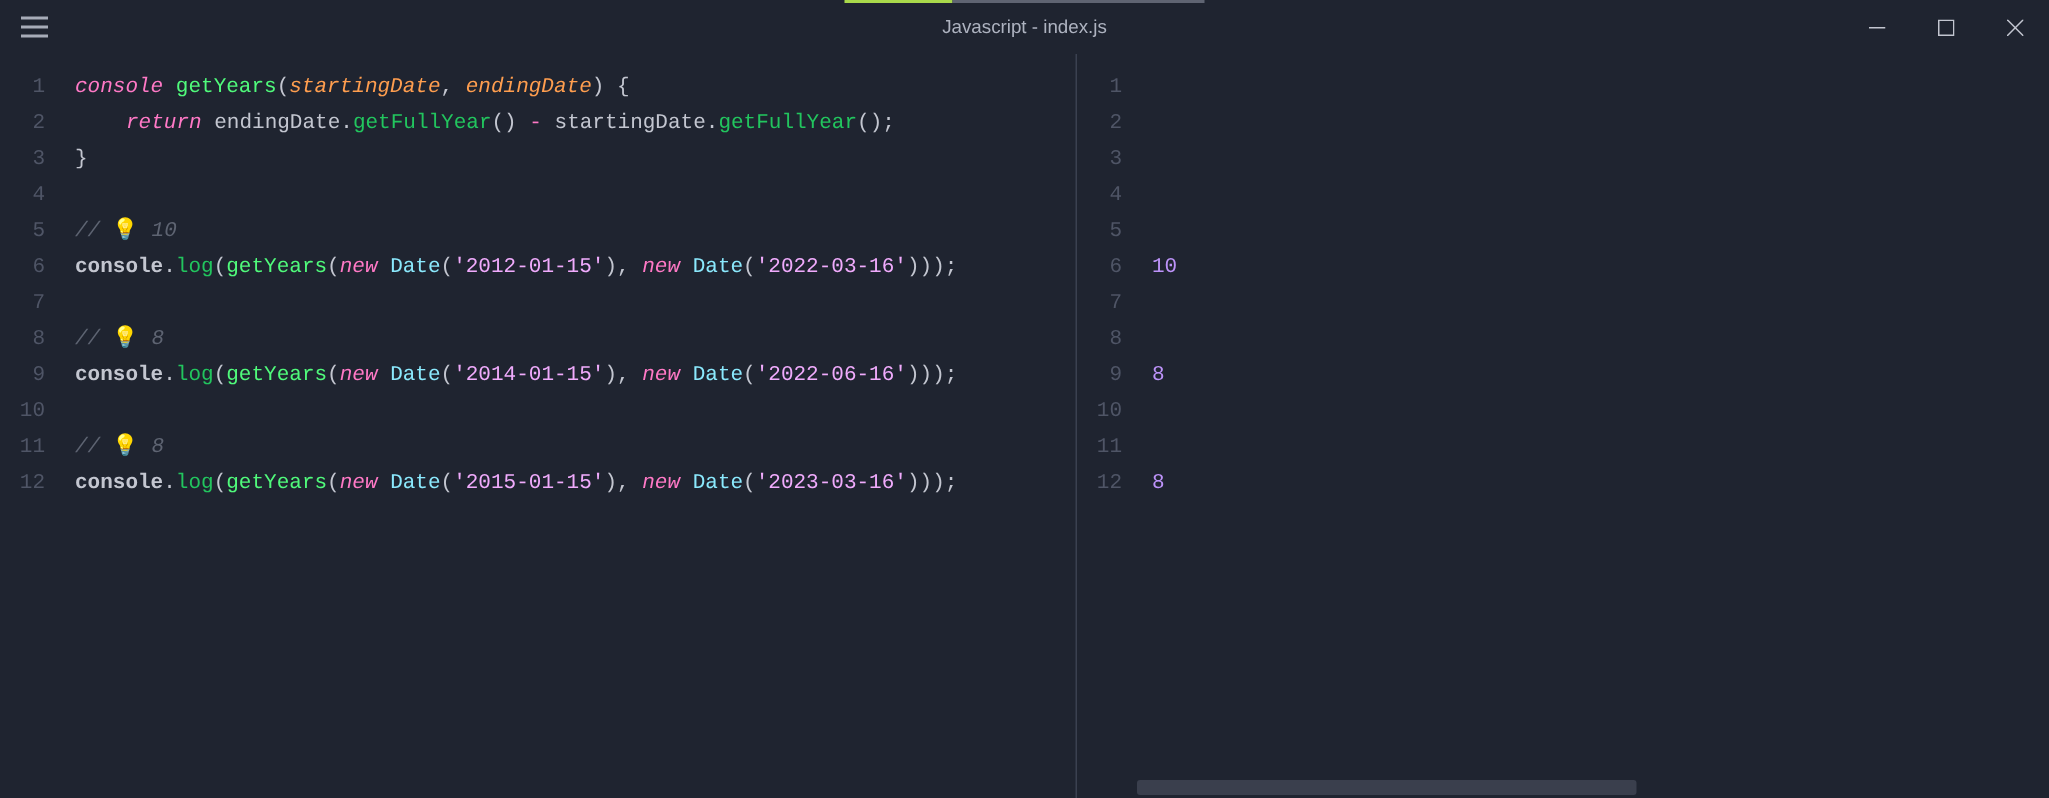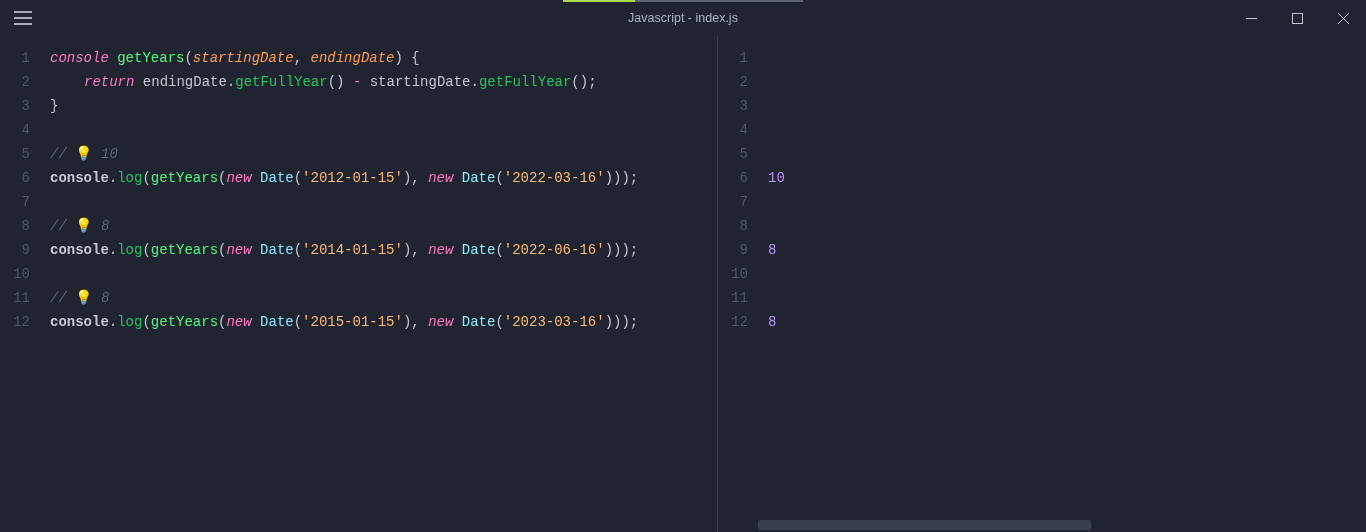--- a/index.html
+++ b/index.html
@@ -117,21 +117,21 @@
   .punc { color: #c3c6d0; }
   .param{ color: #ff9e4f; font-style: italic; }
   .ident{ color: #c3c6d0; }
   .method { color: #22c55e; }
   .op   { color: #ff79c6; }
   .cmt  { color: #5e6472; font-style: italic; }
   .bulb { color: #f1c84b; font-style: normal; }
   .obj  { color: #c3c6d0; font-weight: bold; }
   .type { color: #8be9fd; }
   .call { color: #50fa7b; }
-  .str  { color: #fdba74; }
+  .str  { color: #f0abfc; }
   .out  { color: #bd93f9; }
 
   .scrollbar-track {
     position: absolute;
     right: 2px;
     bottom: 2px;
     left: 40px;
     height: 10px;
   }
   .scrollbar-thumb {

